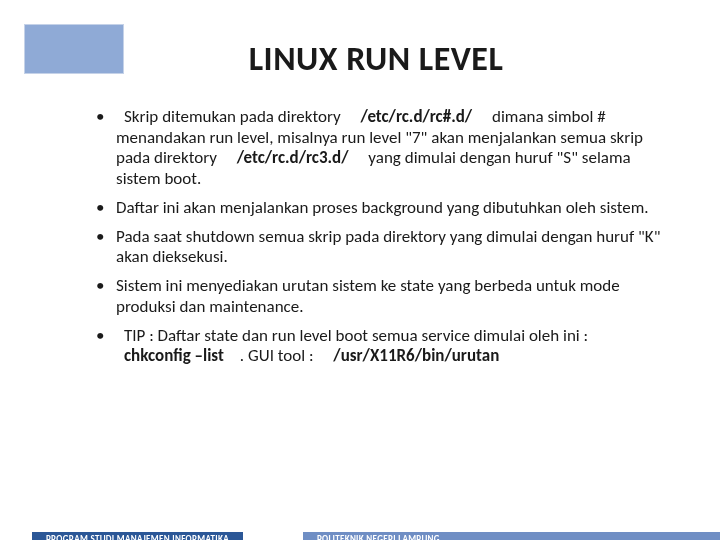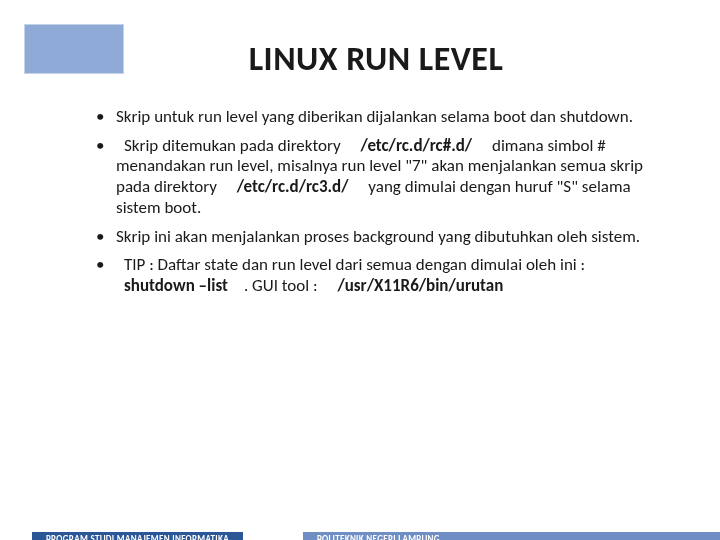--- a/index.html
+++ b/index.html
@@ -84,27 +84,28 @@
 </style>
 </head>
 <body>
 
 <div class="header-block"></div>
 
 <h1 class="title">LINUX RUN LEVEL</h1>
 
 <div class="content">
   <ul>
-    <li>Skrip untuk run level yang diberikan dijalankan selama boot dan shutdown.</li>
     <li>
       <span>Skrip ditemukan pada direktory </span><span class="bold">/etc/rc.d/rc#.d/</span><span> dimana simbol # menandakan run level, misalnya run level "7" akan menjalankan semua skrip pada direktory </span><span class="bold">/etc/rc.d/rc3.d/</span><span> yang dimulai dengan huruf "S" selama sistem boot.</span>
     </li>
-    <li>Skrip ini akan menjalankan proses background yang dibutuhkan oleh sistem.</li>
+    <li>Daftar ini akan menjalankan proses background yang dibutuhkan oleh sistem.</li>
+    <li>Pada saat shutdown semua skrip pada direktory yang dimulai dengan huruf "K" akan dieksekusi.</li>
+    <li>Sistem ini menyediakan urutan sistem ke state yang berbeda untuk mode produksi dan maintenance.</li>
     <li>
-      <span>TIP : Daftar state dan run level dari semua dengan dimulai oleh ini : </span><span class="bold">shutdown –list</span><span>. GUI tool : </span><span class="bold">/usr/X11R6/bin/urutan</span>
+      <span>TIP : Daftar state dan run level boot semua service dimulai oleh ini : </span><span class="bold">chkconfig –list</span><span>. GUI tool : </span><span class="bold">/usr/X11R6/bin/urutan</span>
     </li>
   </ul>
 </div>
 
 <div class="footer">
   <div class="footer-left">PROGRAM STUDI MANAJEMEN INFORMATIKA</div>
   <div class="footer-right">POLITEKNIK NEGERI LAMPUNG</div>
 </div>
 
 </body></html>

